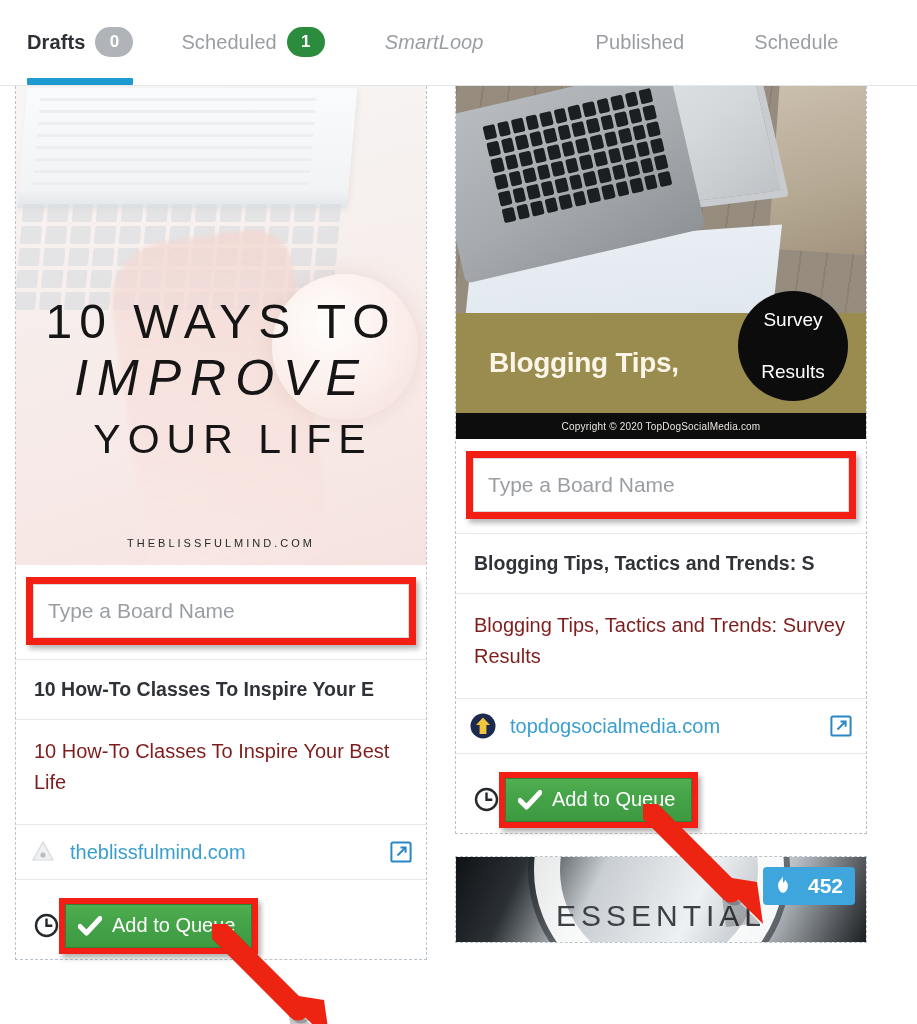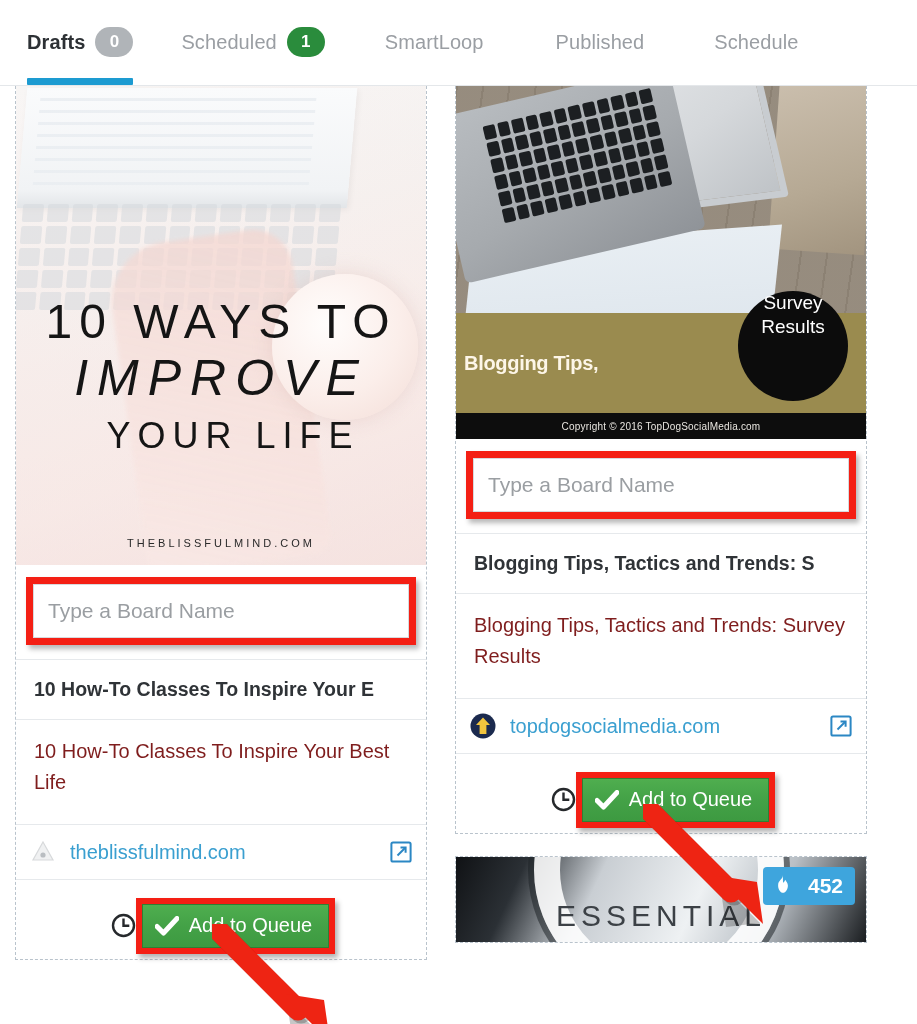--- a/index.html
+++ b/index.html
@@ -52,21 +52,21 @@
   .badge.green { background: #2a8c3c; }
   .tab.active .underline {
     position: absolute;
     left: 0; right: 0;
     bottom: -19px;
     height: 7px;
     background: #1d9bd1;
     border-radius: 1px;
   }
   .tab-spacer-1 { margin-right: 60px; }
-  .tab-spacer-2 { margin-right: 72px; }
+  .tab-spacer-2 { margin-right: 112px; font-style: italic; }
   .tab-spacer-3 { margin-right: 70px; }
 
   
   .board {
     position: relative;
     height: 938px;
     background: #ffffff;
     overflow: hidden;
   }
   .col {
@@ -128,21 +128,21 @@
     transform: rotate(-8deg);
     filter: blur(2px);
   }
   .bliss-txt {
     position:absolute; left:0; right:0; top: 212px;
     text-align:center; color:#151515;
     font-family:"Liberation Sans", sans-serif;
   }
   .bliss-l1 { font-size: 48px; letter-spacing: 7px; line-height: 1; }
   .bliss-l2 { font-size: 50px; letter-spacing: 9px; line-height: 1.28; font-style: italic; }
-  .bliss-l3 { font-size: 36px; letter-spacing: 7px; line-height: 1.45; margin-left: 24px; }
+  .bliss-l3 { font-size: 41px; letter-spacing: 7px; line-height: 1.45; margin-left: 24px; }
   .bliss-url {
     position:absolute; left:0; right:0; bottom: 16px;
     text-align:center; font-size: 11px; letter-spacing: 3px; color:#2a2a2a;
   }
 
   
   .img-topdog { height: 353px; position: relative; background:#8b8378; }
   .td-desk {
     position:absolute; inset:0;
     background:
@@ -181,29 +181,29 @@
     position:absolute; right:-4px; top:-4px; width:96px; height:170px;
     background: linear-gradient(160deg,#cbbfae 0%,#b6a994 60%,#a2947f 100%);
     transform: rotate(4deg);
   }
   .td-band {
     position:absolute; left:0; right:0; bottom:26px; height:100px;
     background:#9a8b4f;
     display:flex; align-items:center;
   }
   .td-band .t {
-    color:#fdf6e8; font-size:20px; font-weight:bold; line-height:1.22;
-    padding-left:8px; letter-spacing:-.3px;
+    color:#fdf6e8; font-size:28px; font-weight:bold; line-height:1.22;
+    padding-left:33px; letter-spacing:-.3px;
   }
   .td-circle {
     position:absolute; right:18px; bottom:38px;
     width:110px; height:110px; border-radius:50%;
     background:#0c0c0c; color:#ffffff;
-    display:flex; flex-direction:column; align-items:center; justify-content:flex-start;
-    font-size:19px; line-height:1.25;
+    display:flex; flex-direction:column; align-items:center; justify-content:center;
+    font-size:19px; line-height:1.25;gap:28px;
   }
   .td-copy {
     position:absolute; left:0; right:0; bottom:0; height:26px;
     background:#0d0d0d; color:#e9e6e0;
     font-size:10px; display:flex; align-items:center; justify-content:center;
     letter-spacing:.2px;
   }
 
   
   .img-essential {
@@ -279,21 +279,21 @@
   .link-text {
     color:#3a9fd0; font-size: 20px; flex:1 1 auto;
     white-space:nowrap; overflow:hidden;
   }
   .ext-icon { width: 22px; height: 22px; flex:0 0 22px; color:#2b87c4; }
 
   
   .footer-row {
     border-top: 1px solid #e6e9ec;
     height: 80px;
-    display:flex; align-items:center; justify-content:center;
+    display:flex; align-items:center; justify-content:flex-start;
     padding: 12px 14px 0 18px;
     position: relative;
   }
   .clock-icon { width:25px; height:25px; color:#26292c; }
   .queue-hl {
     border: 6px solid #f41f14;
     box-shadow: 3px 4px 5px rgba(0,0,0,.3);
     padding: 0;
     background:#f41f14;
   }
@@ -564,21 +564,21 @@
         </div>
         <div class="td-band">
           <div class="t">
             <div>Blogging Tips,</div>
           </div>
         </div>
         <div class="td-circle">
           <span>Survey</span>
           <span>Results</span>
         </div>
-        <div class="td-copy">Copyright © 2016 TopDogSocialMedia.com</div>
+        <div class="td-copy">Copyright © 2020 TopDogSocialMedia.com</div>
       </div>
 
       <div class="boardname-wrap">
         <div class="hl-red">
           <input class="boardname-input" type="text" placeholder="Type a Board Name" style="">
         </div>
       </div>
 
       <div class="title-row">Blogging Tips, Tactics and Trends: S</div>
       <div class="desc-row">Blogging Tips, Tactics and Trends: Survey Results</div>

